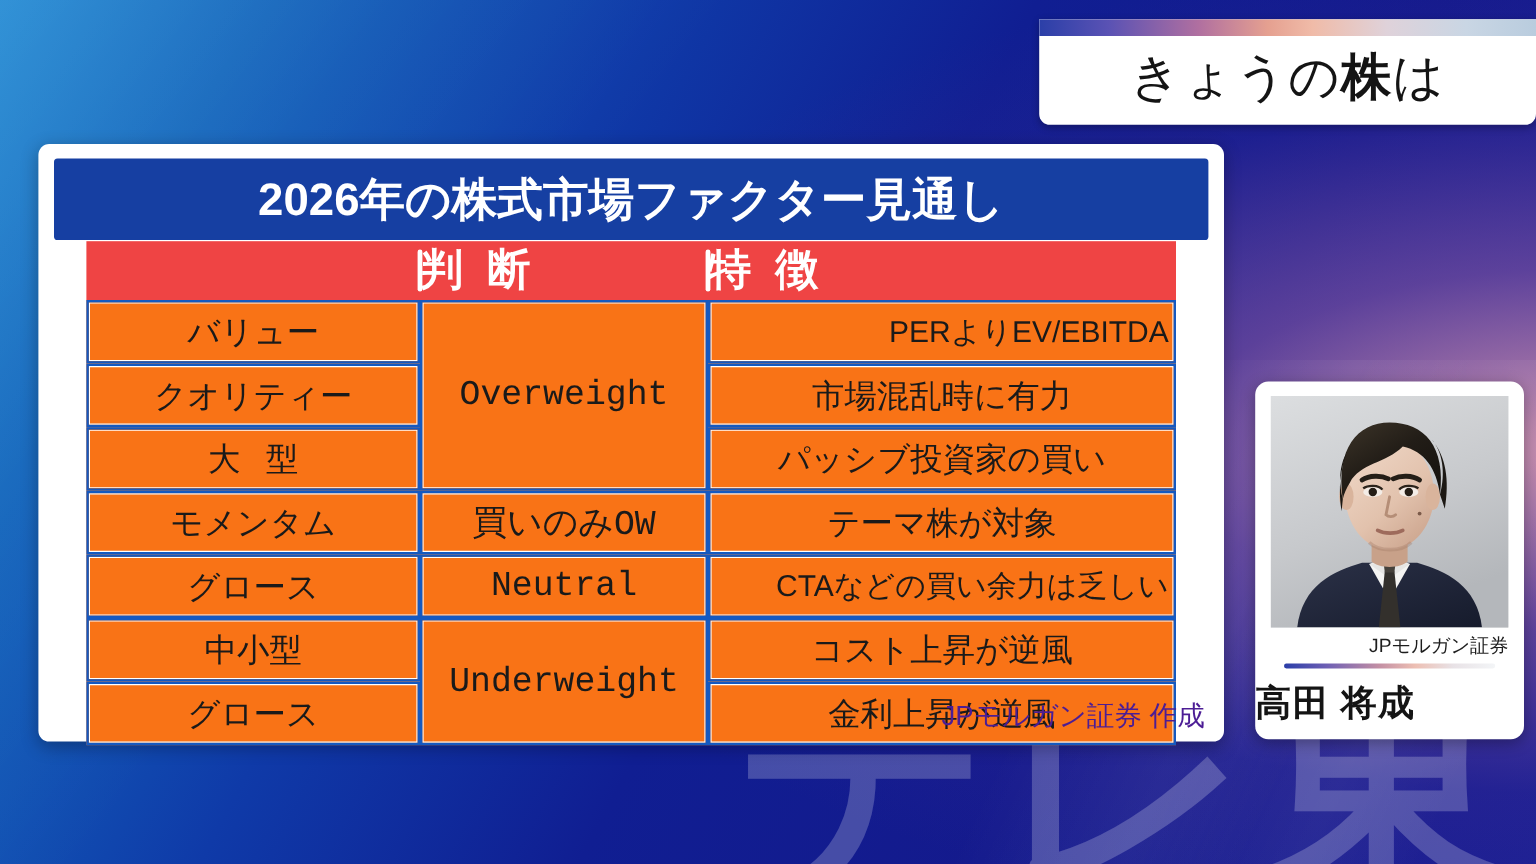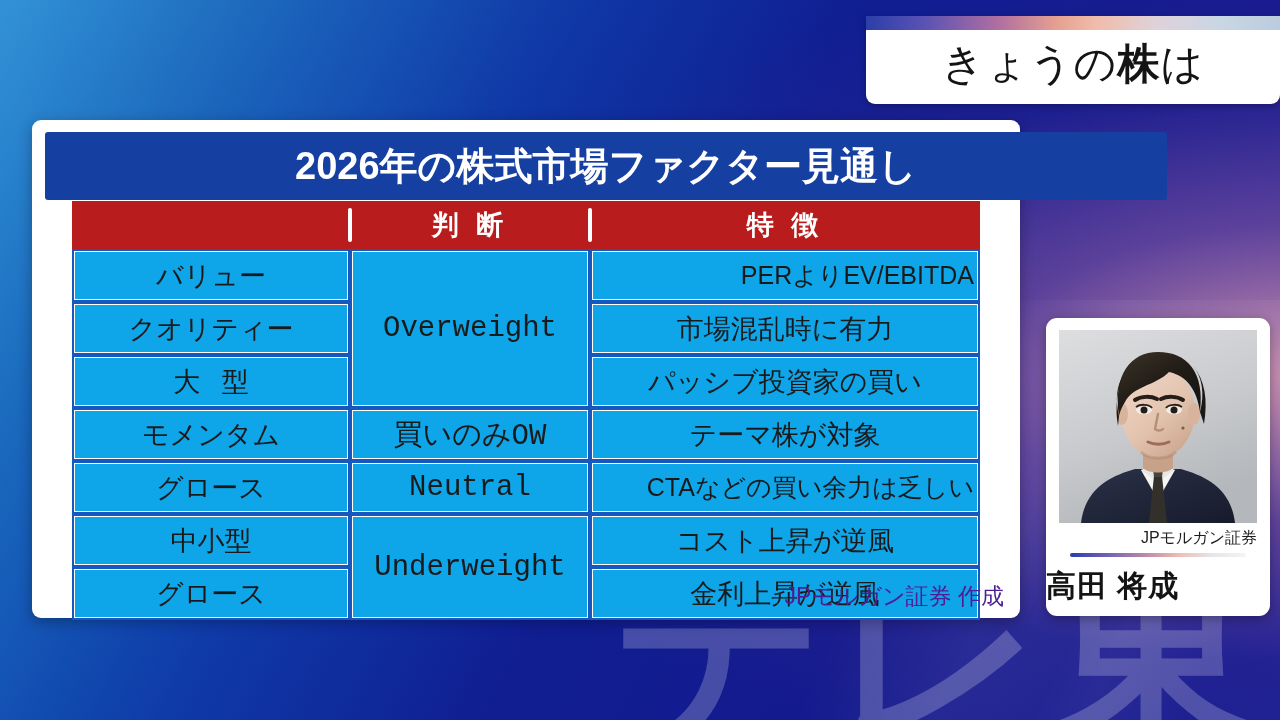--- a/index.html
+++ b/index.html
@@ -49,47 +49,47 @@
   }
   #banner-text .b{font-weight:700;}
 
   
   #card{
     position:absolute;left:32px;top:120px;width:988px;height:498px;
     background:#ffffff;border-radius:9px;
     box-shadow:0 4px 14px rgba(0,0,0,0.30);
   }
   #card-title{
-    position:absolute;left:13px;top:12px;width:1122px;height:68px;
+    position:absolute;left:13px;top:12px;width:962px;height:68px;
     background:#163fa2;border-radius:3px;
     display:flex;align-items:center;justify-content:center;
   }
   #card-title span{
     color:#ffffff;font-size:38px;font-weight:700;letter-spacing:0px;
     white-space:nowrap;
   }
 
   
   #tbl-wrap{position:absolute;left:40px;top:81px;width:908px;}
   table#factor-table{border-collapse:separate;border-spacing:0;width:908px;table-layout:fixed;}
   table#factor-table col.c1{width:278px;}
   table#factor-table col.c2{width:240px;}
   table#factor-table col.c3{width:390px;}
 
   #factor-table thead th{
-    height:48px;background:#b91c1c;color:#ffffff;
-    font-size:27px;font-weight:700;letter-spacing:5px;
-    padding:0;position:relative;text-align:center;
+    height:48px;background:#ef4444;color:#ffffff;
+    font-size:36px;font-weight:700;letter-spacing:5px;
+    padding:0;position:relative;text-align:left;
   }
   #factor-table thead th.sep::before{
     content:"";position:absolute;left:-2px;top:7px;bottom:7px;width:4px;
     background:#ffffff;border-radius:2px;
   }
   #factor-table tbody td{
-    height:49px;background:#0ea5e9;color:#1a1a1a;
+    height:49px;background:#f97316;color:#1a1a1a;
     border:2px solid #1559c0;
     font-size:27px;text-align:center;padding:0 4px;
     box-shadow:inset 0 0 0 1px #ffffff;
   }
   #factor-table tbody td.name{letter-spacing:0px;}
   #factor-table tbody td.name.spaced{letter-spacing:7px;text-indent:7px;}
   #factor-table tbody td.judge{font-size:29px;font-family:Liberation Mono, monospace;}
   #factor-table tbody td.feat{font-size:27px;}
   #factor-table tbody td.feat.small{font-size:25px;text-align:right;}
 

